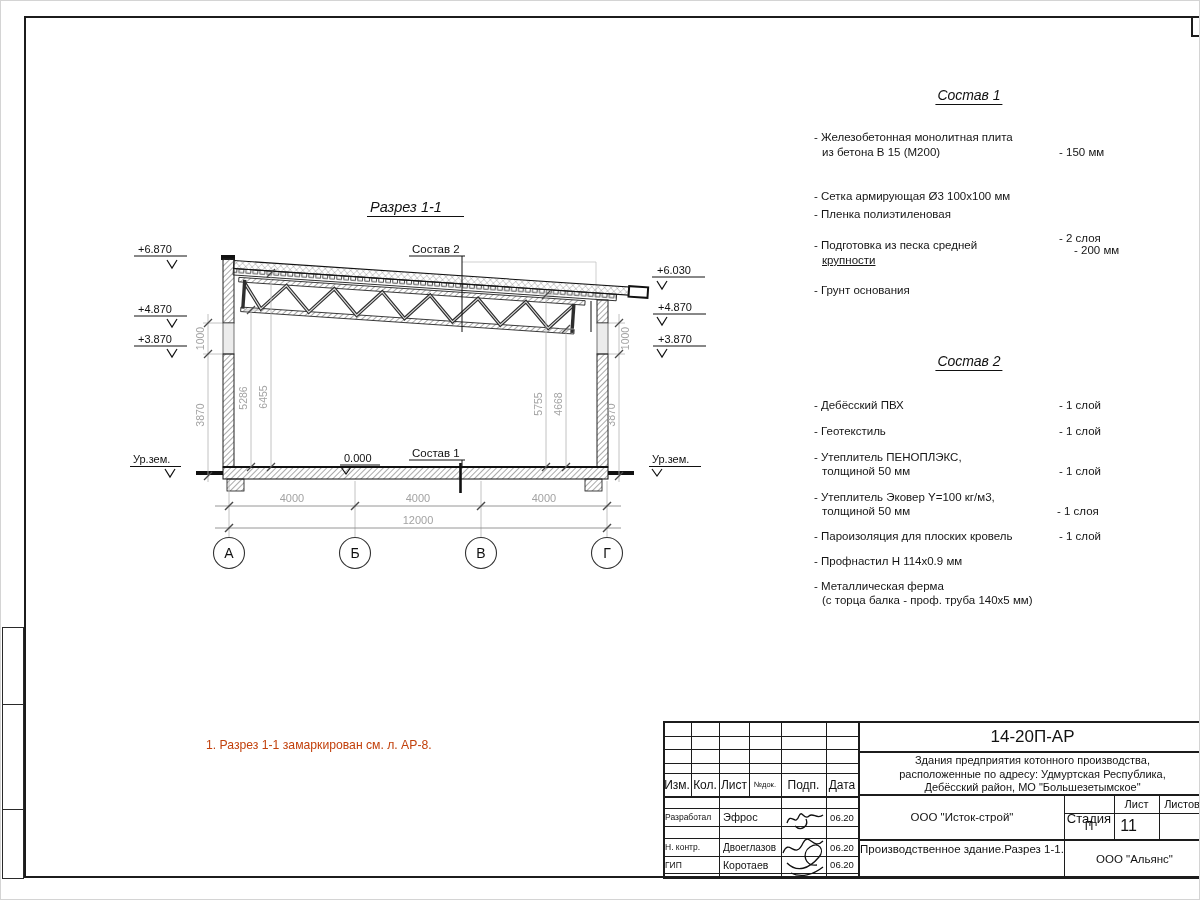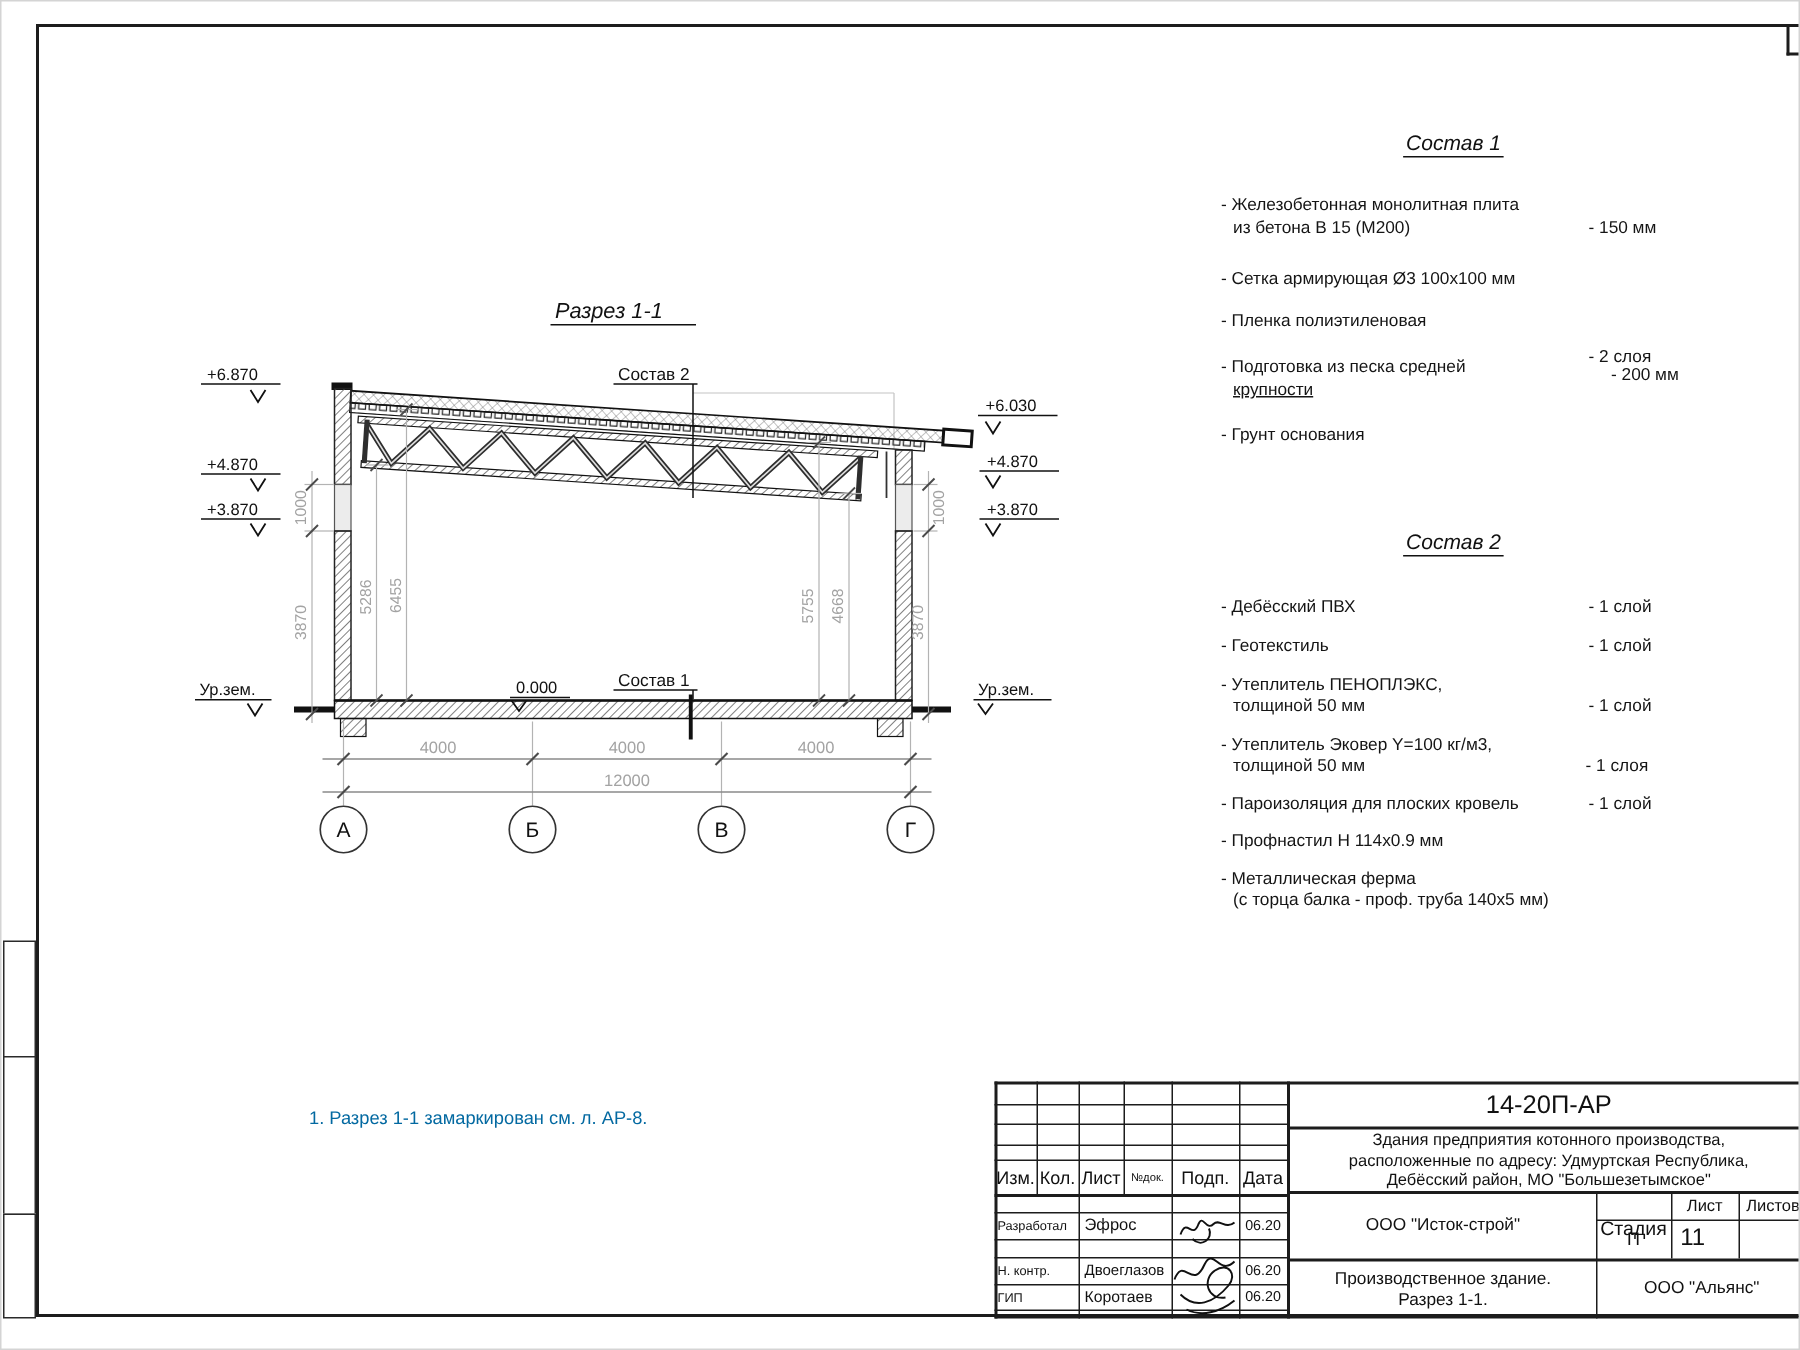--- a/index.html
+++ b/index.html
@@ -7,21 +7,21 @@
         font-family:"Liberation Sans",sans-serif;color:#111;box-sizing:border-box;border:1px solid #d4d4d4;}
   .frame{position:absolute;left:23px;top:15px;width:1182px;height:862px;border:2px solid #1c1c1c;box-sizing:border-box;}
   .corner-box{position:absolute;left:1190px;top:15px;width:14px;height:21px;border-left:2px solid #1c1c1c;border-bottom:2px solid #1c1c1c;box-sizing:border-box;}
   .side-box{position:absolute;left:1px;width:22px;border:1.5px solid #2a2a2a;box-sizing:border-box;background:#fff;}
   svg text{font-family:"Liberation Sans",sans-serif;}
   .dwg{position:absolute;left:0;top:0;pointer-events:none;}
   .sostav{position:absolute;width:400px;}
   .s-title{position:absolute;transform:translateX(-50%);font-size:14px;font-style:italic;
            border-bottom:1px solid #111;padding:0 2px 1px 2px;white-space:nowrap;}
   .s-item{position:absolute;font-size:11.5px;line-height:14px;white-space:nowrap;color:#151515;}
-  .note{position:absolute;left:205px;top:737px;font-size:12.2px;color:#0369a1;}
+  .note{position:absolute;left:205px;top:737px;font-size:12.2px;color:#c2410c;}
   .tb{position:absolute;left:662px;top:720px;width:542px;height:158px;}
   .tb .ln{position:absolute;background:#1c1c1c;}
   .tb .cell{position:absolute;display:flex;align-items:center;justify-content:center;
             font-size:11.5px;white-space:nowrap;overflow:visible;}
   .tb .left{justify-content:flex-start;}
   .sig{position:absolute;}
 </style>
 </head>
 <body>
 
@@ -218,21 +218,21 @@
       <line x1="461" y1="459" x2="461" y2="465" stroke="#111" stroke-width="1"></line>
       <line x1="459.5" y1="462" x2="459.5" y2="492" stroke="#111" stroke-width="2.6"></line>
     </g>
   </svg>
 
   <div class="sostav" style="left:813px;top:86px;">
     <div class="s-title" style="left:155px;top:0;">Состав 1</div>
     <div class="s-item" style="left:0;top:43px;">- Железобетонная  монолитная плита</div>
     <div class="s-item" style="left:8px;top:58px;">из бетона В 15 (М200)</div>
     <div class="s-item" style="left:245px;top:58px;">- 150 мм</div>
-    <div class="s-item" style="left:0;top:92px;text-align:center;">- Сетка армирующая Ø3 100х100 мм</div>
+    <div class="s-item" style="left:0;top:102px;text-align:center;">- Сетка армирующая Ø3 100х100 мм</div>
     <div class="s-item" style="left:0;top:120px;">- Пленка полиэтиленовая</div>
     <div class="s-item" style="left:245px;top:120px;margin-top:24px;">-  2 слоя</div>
     <div class="s-item" style="left:0;top:151px;">- Подготовка из песка средней</div>
     <div class="s-item" style="left:8px;top:166px;text-decoration:underline;">крупности</div>
     <div class="s-item" style="left:245px;top:156px;margin-left:15px;">- 200 мм</div>
     <div class="s-item" style="left:0;top:196px;">- Грунт основания</div>
   </div>
 
   <div class="sostav" style="left:813px;top:352px;">
     <div class="s-title" style="left:155px;top:0;">Состав 2</div>
@@ -316,20 +316,20 @@
       <div>Здания предприятия котонного производства,</div>
       <div>расположенные по адресу: Удмуртская Республика,</div>
       <div>Дебёсский район, МО "Большезетымское"</div>
     </div>
     <div class="cell" style="left:197px;top:73px;width:204px;height:45px;font-size:11.5px;">ООО "Исток-строй"</div>
     <div class="cell" style="left:401px;top:88px;width:50px;height:19px;font-size:13px;">Стадия</div>
     <div class="cell" style="left:451px;top:73px;width:45px;height:19px;font-size:11px;">Лист</div>
     <div class="cell" style="left:496px;top:73px;width:46px;height:19px;font-size:11px;">Листов</div>
     <div class="cell" style="left:401px;top:92px;width:50px;height:26px;font-size:12px;">П</div>
     <div class="cell" style="left:443px;top:92px;width:45px;height:26px;font-size:16px;">11</div>
-    <div style="position:absolute;left:197px;top:121px;width:204px;height:35px;text-align:center;font-size:11.5px;line-height:14px;display:flex;flex-direction:column;justify-content:center;">
+    <div style="position:absolute;left:197px;top:121px;width:204px;height:35px;text-align:center;font-size:11.5px;line-height:14px;display:flex;justify-content:center;">
       <div>Производственное здание.</div>
       <div>Разрез 1-1.</div>
     </div>
     <div class="cell" style="left:401px;top:118px;width:141px;height:40px;font-size:11.5px;">ООО "Альянс"</div>
   </div>
 
 </div>
 
 </body></html>

